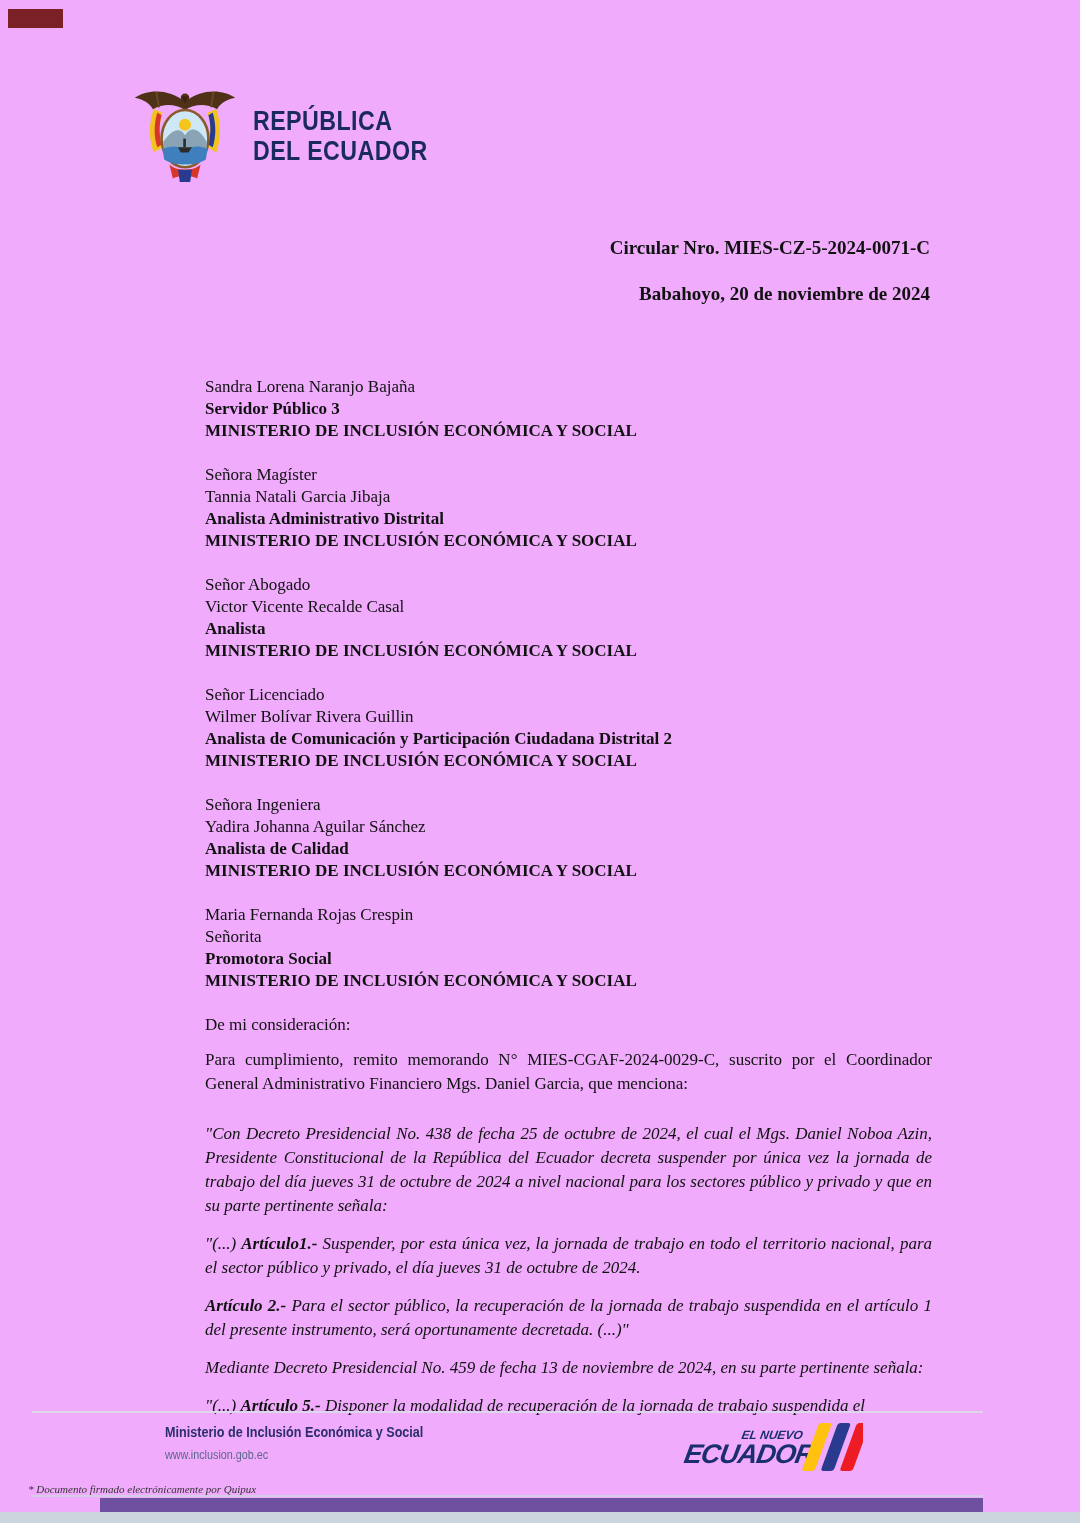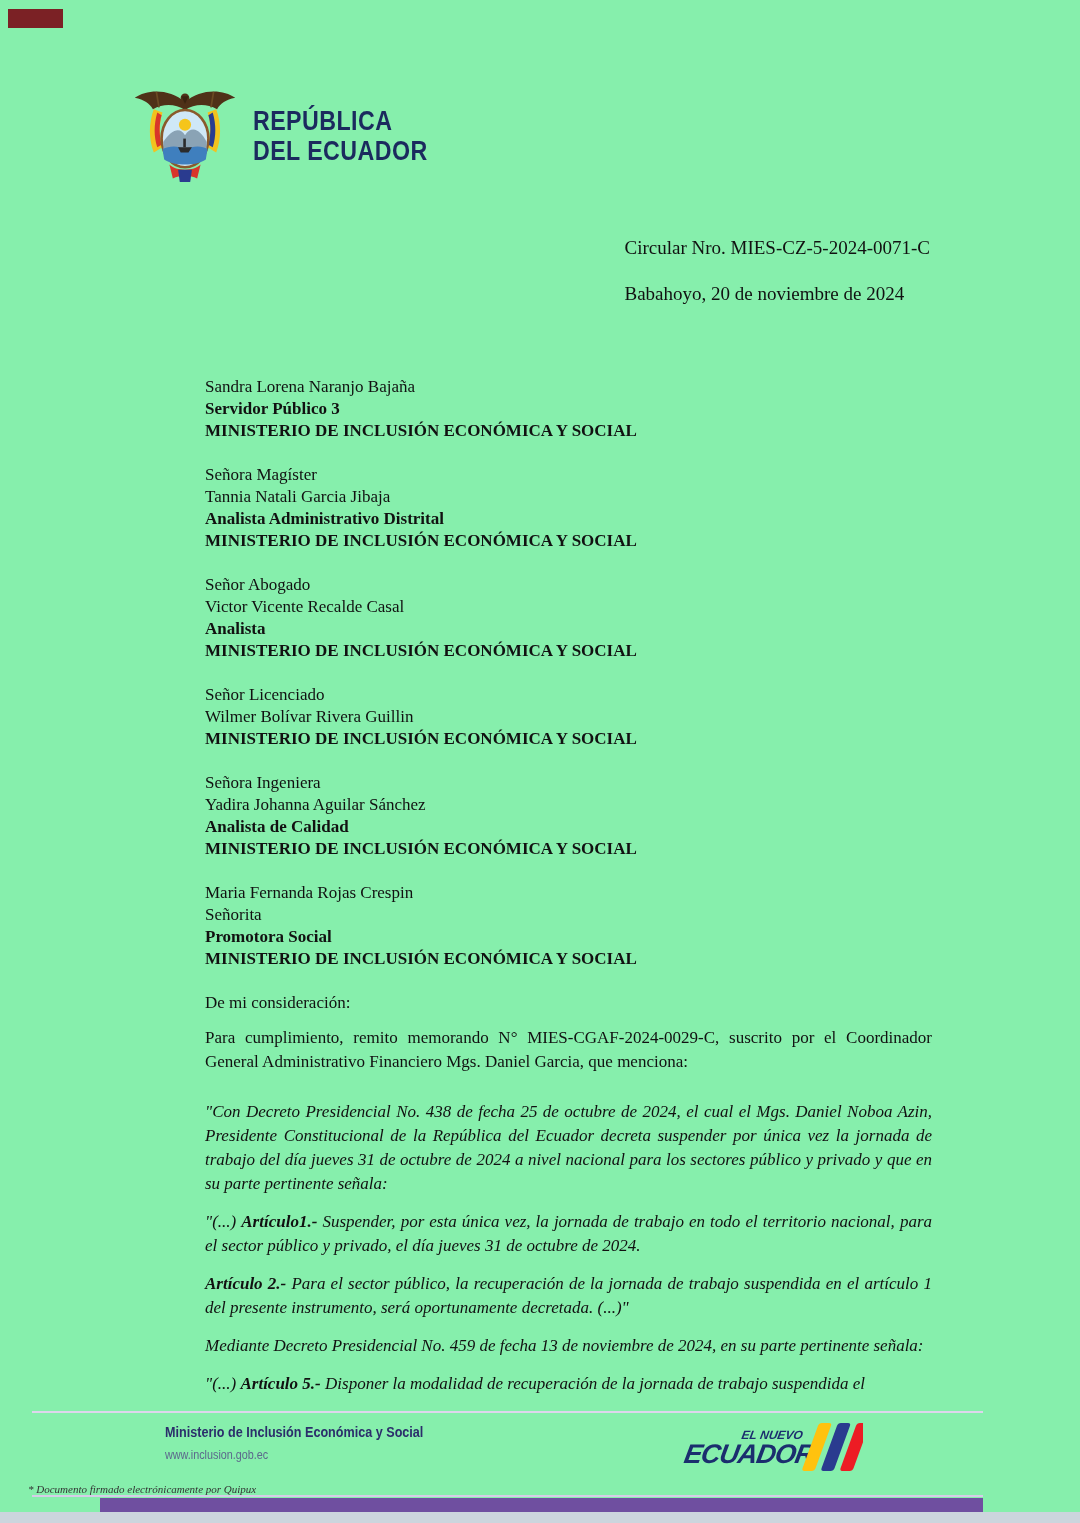--- a/index.html
+++ b/index.html
@@ -1,38 +1,38 @@
 <!DOCTYPE html>
 <html><head>
 <meta charset="utf-8">
 <style>
   html,body{margin:0;padding:0;background:#ffffff;}
   .page{
     position:relative;
     width:1080px;height:1523px;
-    background:#86efac;
+    background:#f0abfc;
     overflow:hidden;
     font-family:"Liberation Serif", serif;
     color:#111111;
   }
   
   .corner-mark{position:absolute;left:8px;top:9px;width:55px;height:19px;background:#7b2125;}
 
   
   .logo-row{position:absolute;left:133px;top:82px;display:flex;align-items:center;gap:16px;}
   .coat{width:104px;height:108px;}
   .logo-text{
     font-family:"Liberation Sans", sans-serif;
     font-weight:bold;color:#1b2a5e;
     font-size:27px;line-height:30px;letter-spacing:.5px;
     transform:scaleX(.86);transform-origin:left center;white-space:nowrap;
   }
 
   
-  .hdr-right{position:absolute;right:150px;top:238px;text-align:left;font-weight:normal;font-size:19px;line-height:20px;}
+  .hdr-right{position:absolute;right:150px;top:238px;text-align:right;font-weight:bold;font-size:19px;line-height:20px;}
   .hdr-right .line2{margin-top:26px;}
 
   
   .content{position:absolute;left:205px;top:362px;width:727px;font-size:17px;}
   .recipient-block{margin:14px 0 22px 0;line-height:22px;}
   .recipient-block .r-line{white-space:nowrap;}
   .bold{font-weight:bold;}
   .salutation{line-height:22px;margin:0;}
   .paras p{margin:14px 0 0 0;line-height:24px;text-align:justify;}
   .paras p.first{margin-top:12px;}
@@ -114,20 +114,21 @@
         </div>
         <div class="recipient-block">
           <div class="r-line">Señor Abogado</div>
           <div class="r-line">Victor Vicente Recalde Casal</div>
           <div class="r-line bold">Analista</div>
           <div class="r-line bold">MINISTERIO DE INCLUSIÓN ECONÓMICA Y SOCIAL</div>
         </div>
         <div class="recipient-block">
           <div class="r-line">Señor Licenciado</div>
           <div class="r-line">Wilmer Bolívar Rivera Guillin</div>
+          <div class="r-line bold">Analista de Comunicación y Participación Ciudadana Distrital 2</div>
           <div class="r-line bold">MINISTERIO DE INCLUSIÓN ECONÓMICA Y SOCIAL</div>
         </div>
         <div class="recipient-block">
           <div class="r-line">Señora Ingeniera</div>
           <div class="r-line">Yadira Johanna Aguilar Sánchez</div>
           <div class="r-line bold">Analista de Calidad</div>
           <div class="r-line bold">MINISTERIO DE INCLUSIÓN ECONÓMICA Y SOCIAL</div>
         </div>
         <div class="recipient-block">
           <div class="r-line">Maria Fernanda Rojas Crespin</div>

